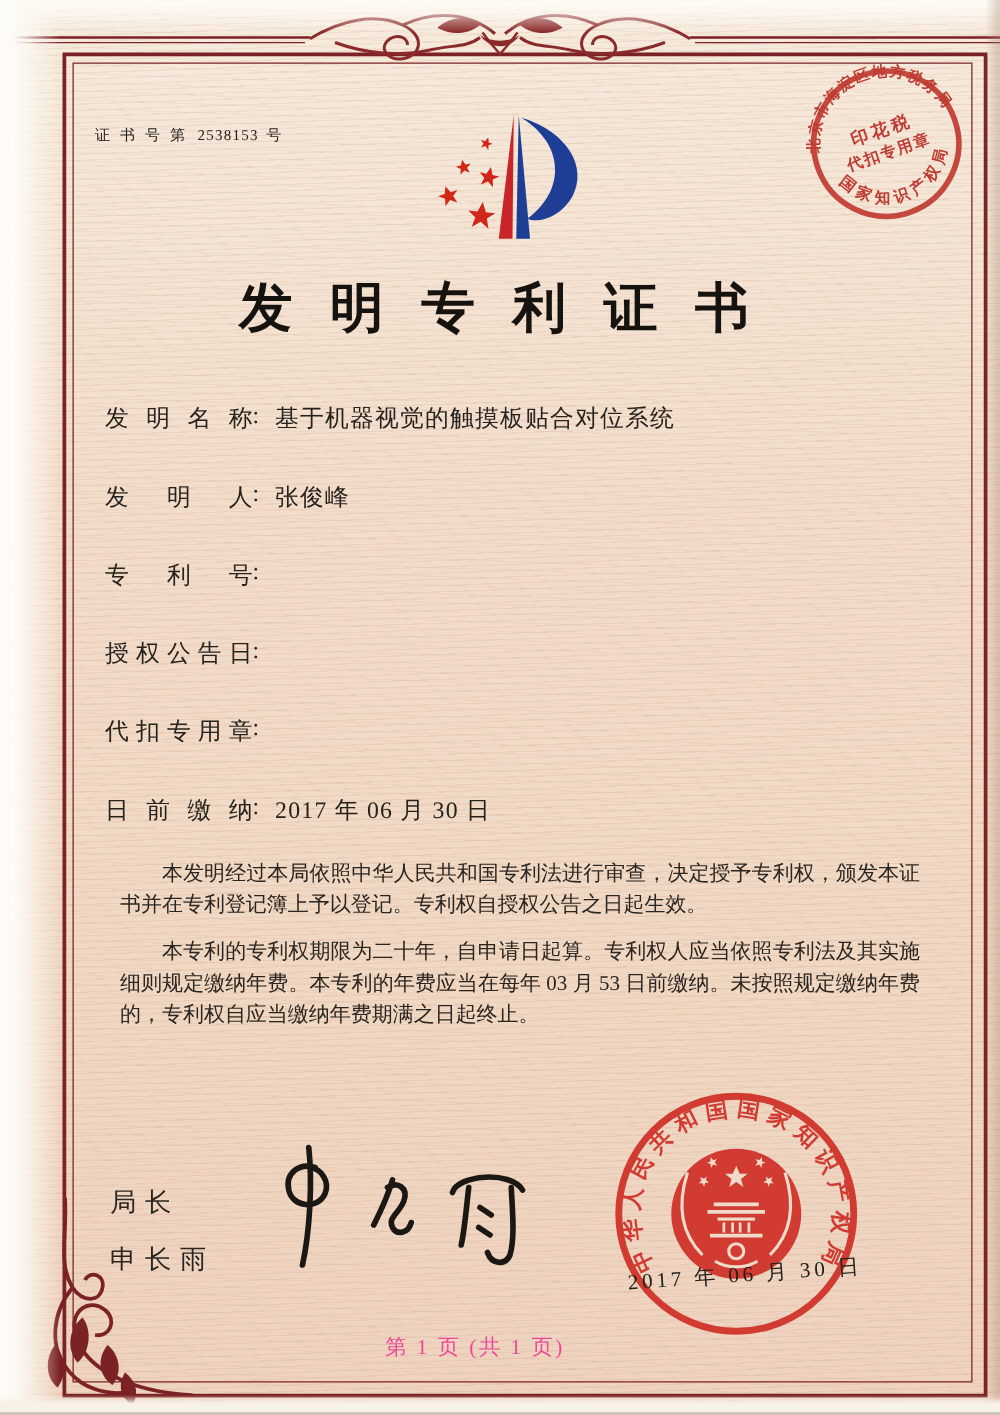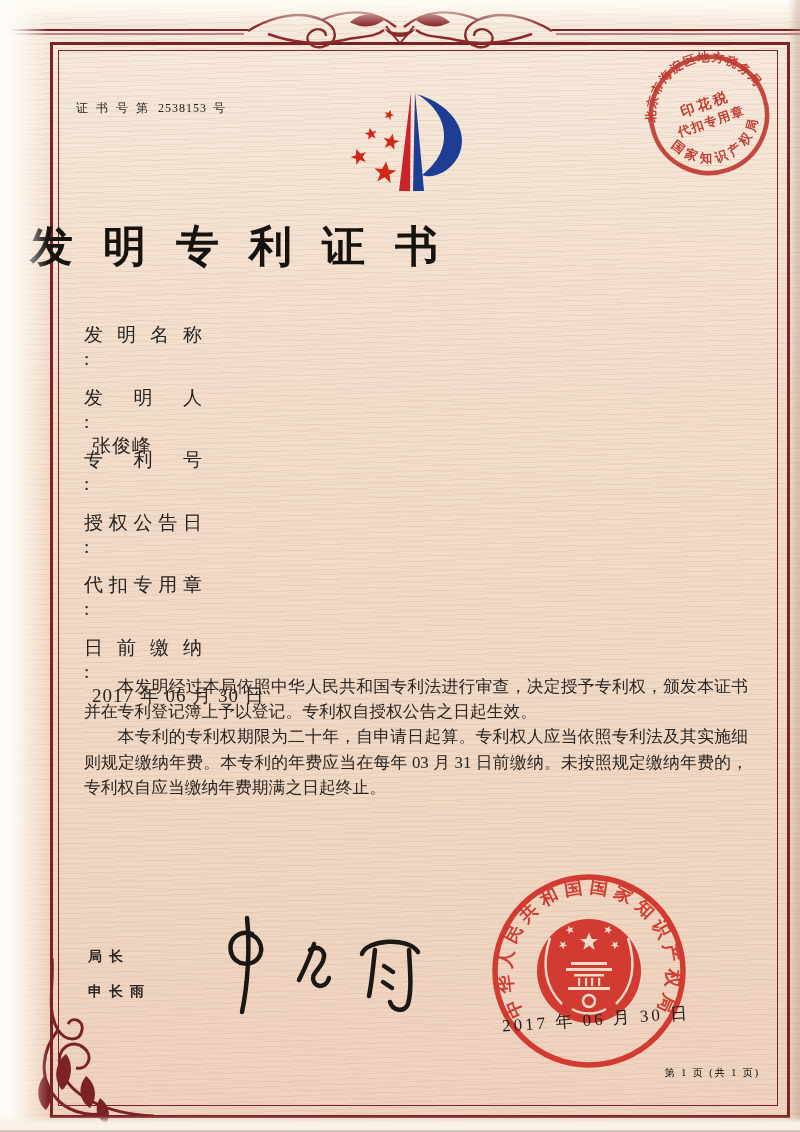--- a/index.html
+++ b/index.html
@@ -36,43 +36,43 @@
   #corner-ornament{left:8px;top:958px;}
 
   .cert-no{position:absolute;left:76px;top:100px;z-index:3;font-size:12px;color:#23201c;}
   .cert-no .pre{letter-spacing:8px;}
   .cert-no .num{letter-spacing:1px;margin-left:2px;}
   .cert-no .suf{margin-left:6px;}
 
   #logo{position:absolute;left:326px;top:84px;z-index:3;}
   #tax-stamp{position:absolute;left:642px;top:48px;z-index:3;transform:rotate(-19deg);}
 
-  .title{position:absolute;left:0;right:0;top:218px;z-index:3;text-align:left;
-    font-size:43px;font-weight:bold;color:#16130f;letter-spacing:30px;padding-left:30px;}
+  .title{position:absolute;left:0;right:0;top:218px;z-index:3;text-align:center;
+    font-size:43px;font-weight:bold;color:#16130f;letter-spacing:30px;padding-left:20px;}
 
   .fields{position:absolute;left:84px;top:322px;z-index:3;width:660px;}
-  .field-row{display:flex;align-items:flex-start;height:62.5px;font-size:19px;color:#26221e;flex-direction:column;}
+  .field-row{display:flex;align-items:flex-start;height:62.5px;font-size:19px;color:#26221e;}
   .field-label{display:inline-block;width:118px;text-align:justify;text-align-last:justify;}
   .field-colon{width:10px;}
   .field-value{margin-left:8px;letter-spacing:1px;white-space:nowrap;}
 
   .body-text{position:absolute;left:84px;top:674px;width:664px;z-index:3;
     font-size:16.8px;line-height:25.2px;color:#2a2521;text-align:justify;}
-  .body-text p{margin:0;text-indent:2em;}
+  .body-text p{margin:12px;text-indent:2em;}
 
   .signer{position:absolute;left:88px;top:948px;z-index:3;color:#2a2521;}
-  .signer .line{font-size:14px;letter-spacing:7px;margin-bottom:17px;font-weight:bold;}
+  .signer .line{font-size:21px;letter-spacing:7px;margin-bottom:17px;}
   #signature{position:absolute;left:212px;top:908px;z-index:3;}
 
   #official-seal{position:absolute;left:486px;top:868px;z-index:3;opacity:.93;}
   .seal-date{position:absolute;left:502px;top:1008px;z-index:4;font-size:17px;color:#23201c;
     letter-spacing:3px;transform:rotate(-4deg);}
 
-  .footer{position:absolute;left:0;right:40px;top:1066px;z-index:3;text-align:right;
-    font-size:10px;letter-spacing:2px;color:#000000;}
+  .footer{position:absolute;left:0;right:40px;top:1066px;z-index:3;text-align:center;
+    font-size:17px;letter-spacing:2px;color:#ec4899;}
 </style>
 </head>
 <body>
 
 <div class="texture"></div>
 <div class="frame-outer"></div>
 <div class="frame-inner"></div>
 
 <svg id="top-ornament" class="ornament" width="800" height="56" viewBox="0 0 800 56">
   <g stroke="#7b2226" fill="none" stroke-width="2">
@@ -143,20 +143,21 @@
   <text x="67" y="60" text-anchor="middle" font-size="14" fill="#bf3b32" letter-spacing="3" font-weight="bold" font-family="Liberation Serif, DejaVu Serif, serif">印花税</text>
   <text x="67" y="78" text-anchor="middle" font-size="12.5" fill="#bf3b32" letter-spacing="1.5" font-weight="bold" font-family="Liberation Serif, DejaVu Serif, serif">代扣专用章</text>
 </svg>
 
 <div class="title">发明专利证书</div>
 
 <div class="fields">
   <div class="field-row">
     <span class="field-label">发明名称</span>
       <span class="field-colon">:</span>
+    <span class="field-value">基于机器视觉的触摸板贴合对位系统</span>
   </div>
   <div class="field-row">
     <span class="field-label">发明人</span>
       <span class="field-colon">:</span>
     <span class="field-value">张俊峰</span>
   </div>
   <div class="field-row">
     <span class="field-label">专利号</span>
       <span class="field-colon">:</span>
   </div>
@@ -170,21 +171,21 @@
   </div>
   <div class="field-row">
     <span class="field-label">日前缴纳</span>
       <span class="field-colon">:</span>
     <span class="field-value">2017 年 06 月 30 日</span>
   </div>
 </div>
 
 <div class="body-text">
   <p>本发明经过本局依照中华人民共和国专利法进行审查，决定授予专利权，颁发本证书并在专利登记簿上予以登记。专利权自授权公告之日起生效。</p>
-  <p>本专利的专利权期限为二十年，自申请日起算。专利权人应当依照专利法及其实施细则规定缴纳年费。本专利的年费应当在每年 03 月 31 日前缴纳。未按照规定缴纳年费的，专利权自应当缴纳年费期满之日起终止。</p>
+  <p>本专利的专利权期限为二十年，自申请日起算。专利权人应当依照专利法及其实施细则规定缴纳年费。本专利的年费应当在每年 03 月 53 日前缴纳。未按照规定缴纳年费的，专利权自应当缴纳年费期满之日起终止。</p>
 </div>
 
 <div class="signer">
   <div class="line">局长</div>
   <div class="line">申长雨</div>
 </div>
 
 <svg id="signature" width="238" height="112" viewBox="0 0 238 112">
   <g stroke="#1b1814" stroke-width="4.5" fill="none" stroke-linecap="round" stroke-linejoin="round">
     <path d="M40,26 C28,22 16,30 19,44 C22,58 42,60 48,47 C52,37 45,27 36,26"></path>

